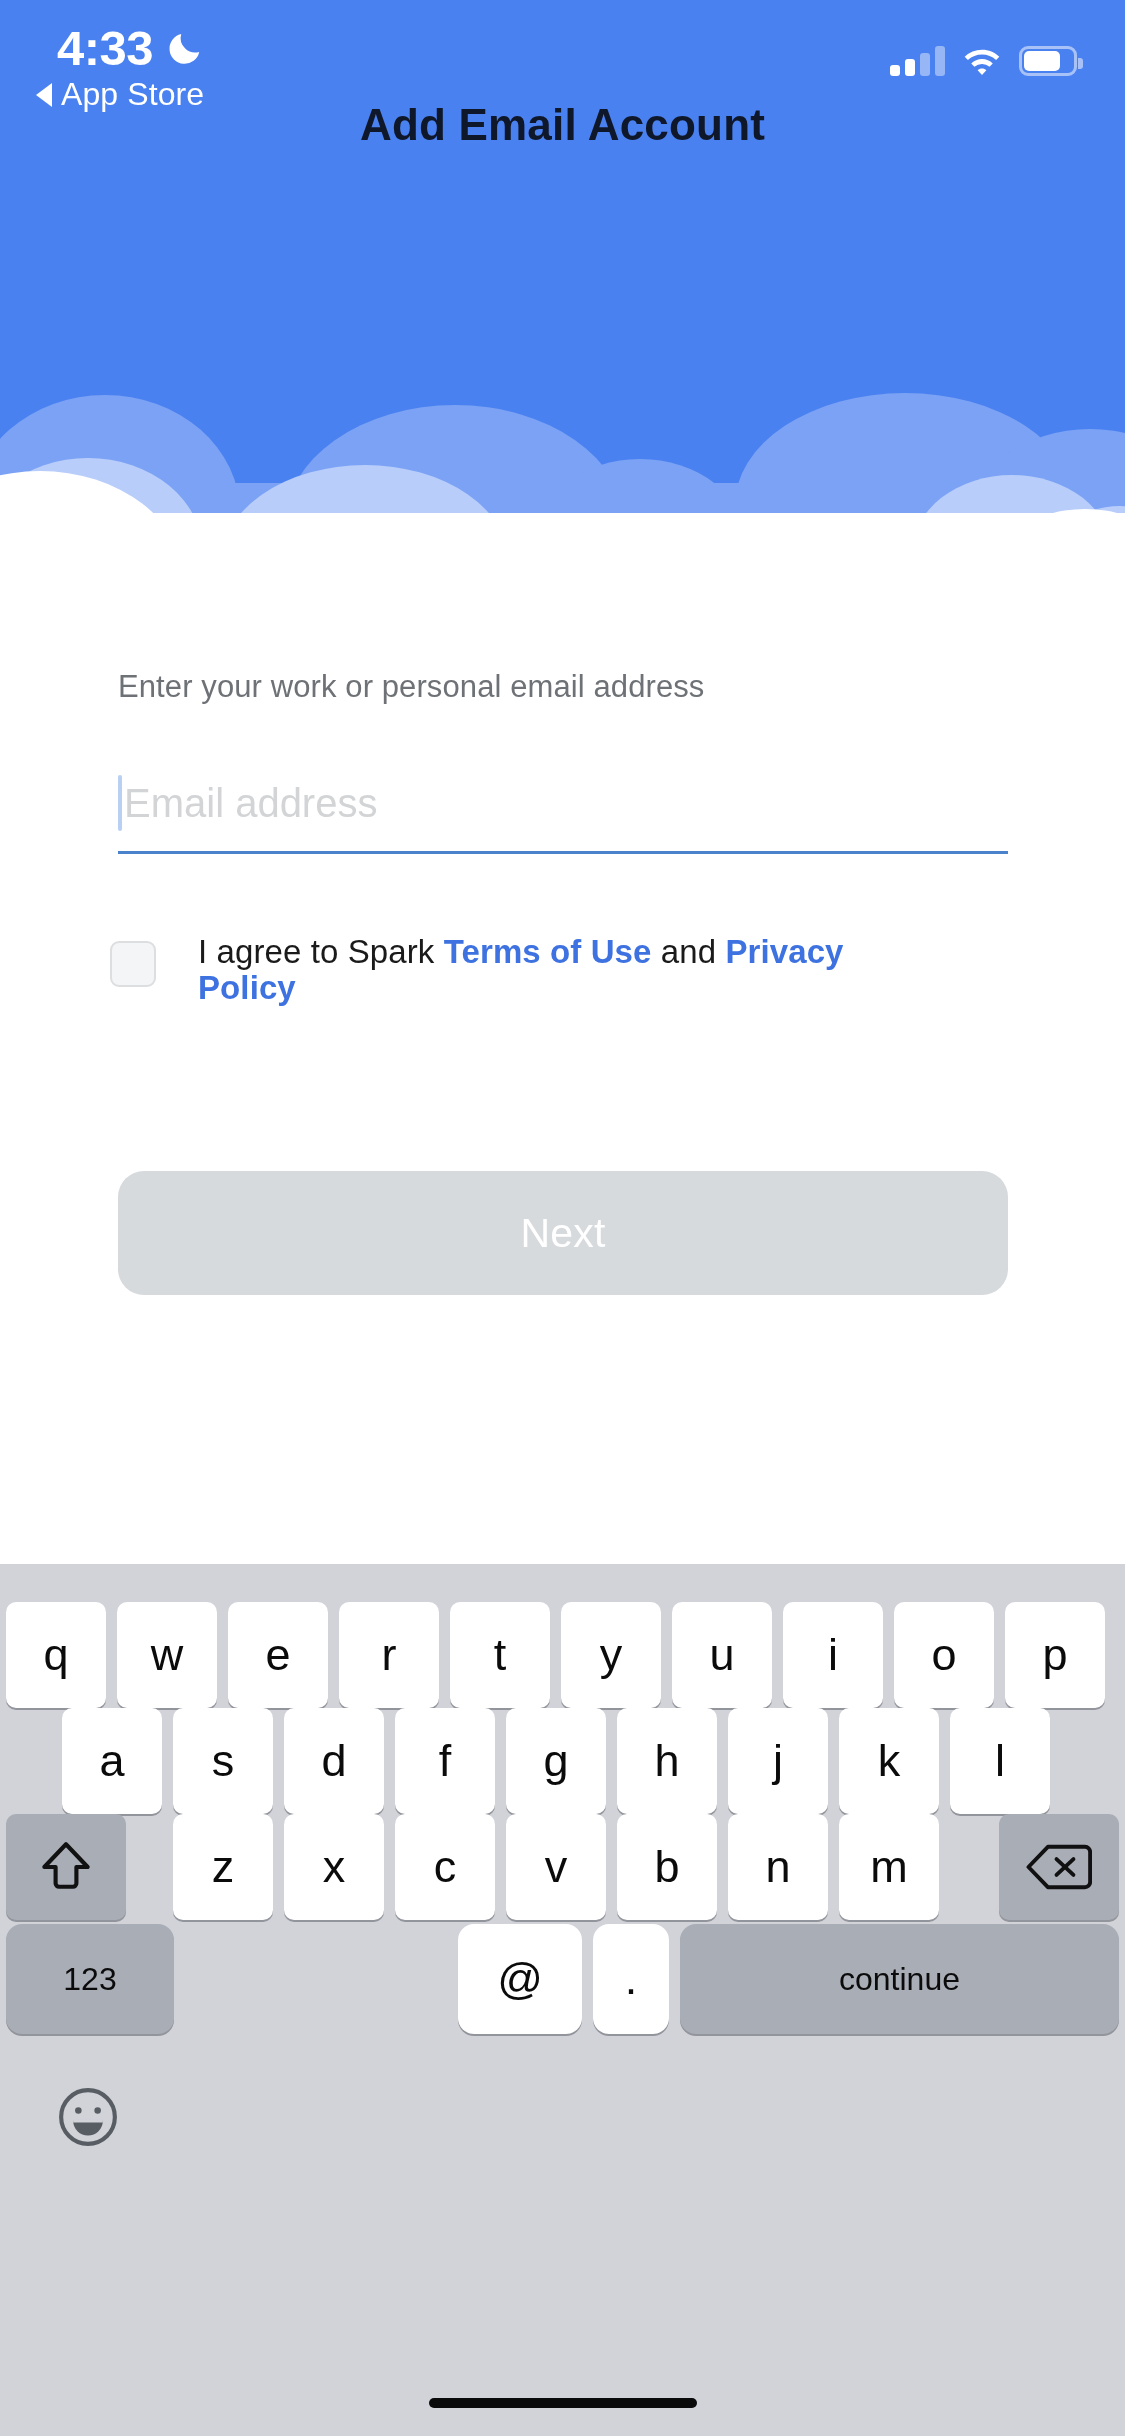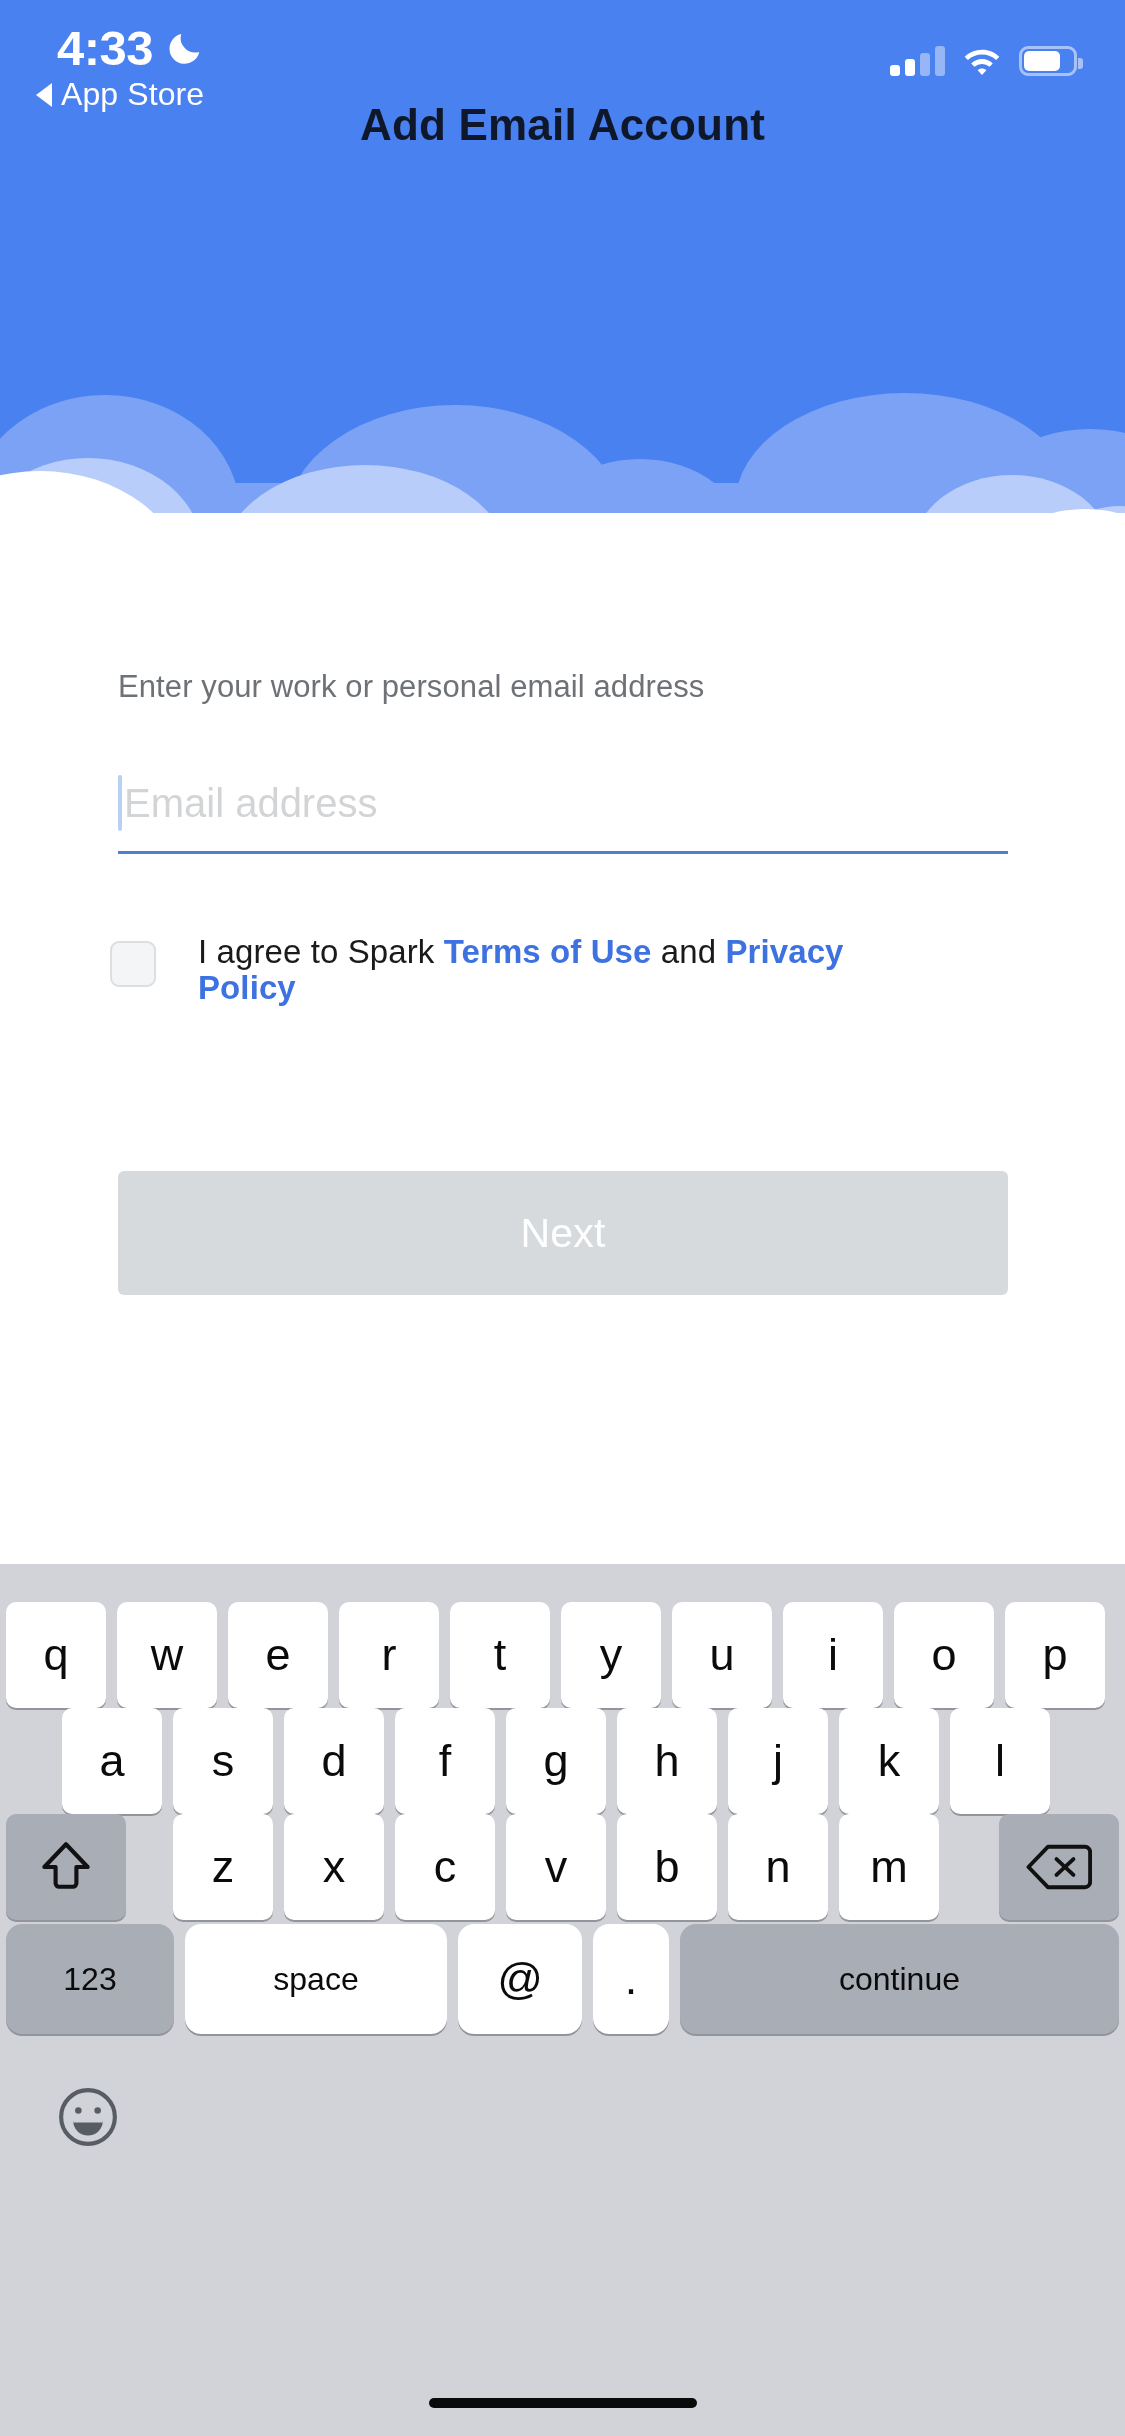--- a/index.html
+++ b/index.html
@@ -196,21 +196,21 @@
   .agree-text .lnk { color: #3d72e0; font-weight: 700; }
   .agree-text .plain { font-weight: 400; }
 
   .next-btn {
     position: absolute;
     left: 118px; top: 751px;
     width: 890px;
     height: 124px;
     background: #d6dadd;
     border: none;
-    border-radius: 6px;
+    border-radius: 26px;
     color: #ffffff;
     font-family: "Liberation Sans", sans-serif;
     font-size: 41px;
     letter-spacing: 0.2px;
     cursor: default;
   }
 
   
   .keyboard {
     position: absolute;
@@ -406,21 +406,20 @@
     <span class="key dark" style="left:999px;width:120px;">
       <svg width="66" height="50" viewBox="0 0 32 24">
         <path d="M10.6 2.2h18a2.5 2.5 0 0 1 2.5 2.5v14.6a2.5 2.5 0 0 1-2.5 2.5h-18L1.2 12z" fill="none" stroke="#111" stroke-width="1.9" stroke-linejoin="round"></path>
         <path d="M14.8 8.2 23 15.8M23 8.2l-8.2 7.6" stroke="#111" stroke-width="1.9" stroke-linecap="round"></path>
       </svg>
     </span>
   </div>
 
   <div class="kb-row r4">
     <span class="key dark r4 small" style="left:6px;width:168px;">123</span>
-    <span class="key r4 small" style="left:185px;width:262px;">space</span>
     <span class="key r4" style="left:458px;width:124px;">@</span>
     <span class="key r4" style="left:593px;width:76px;">.</span>
     <span class="key dark r4 small" style="left:680px;width:439px;">continue</span>
   </div>
 
   <svg class="emoji-btn" viewBox="0 0 36 36">
     <circle cx="18" cy="18" r="15.6" fill="none" stroke="#585c63" stroke-width="2.4"></circle>
     <circle cx="12.4" cy="14.2" r="1.9" fill="#585c63"></circle>
     <circle cx="23.6" cy="14.2" r="1.9" fill="#585c63"></circle>
     <path d="M9.4 20.2h17.2a8.6 8.6 0 0 1-17.2 0z" fill="#585c63"></path>

